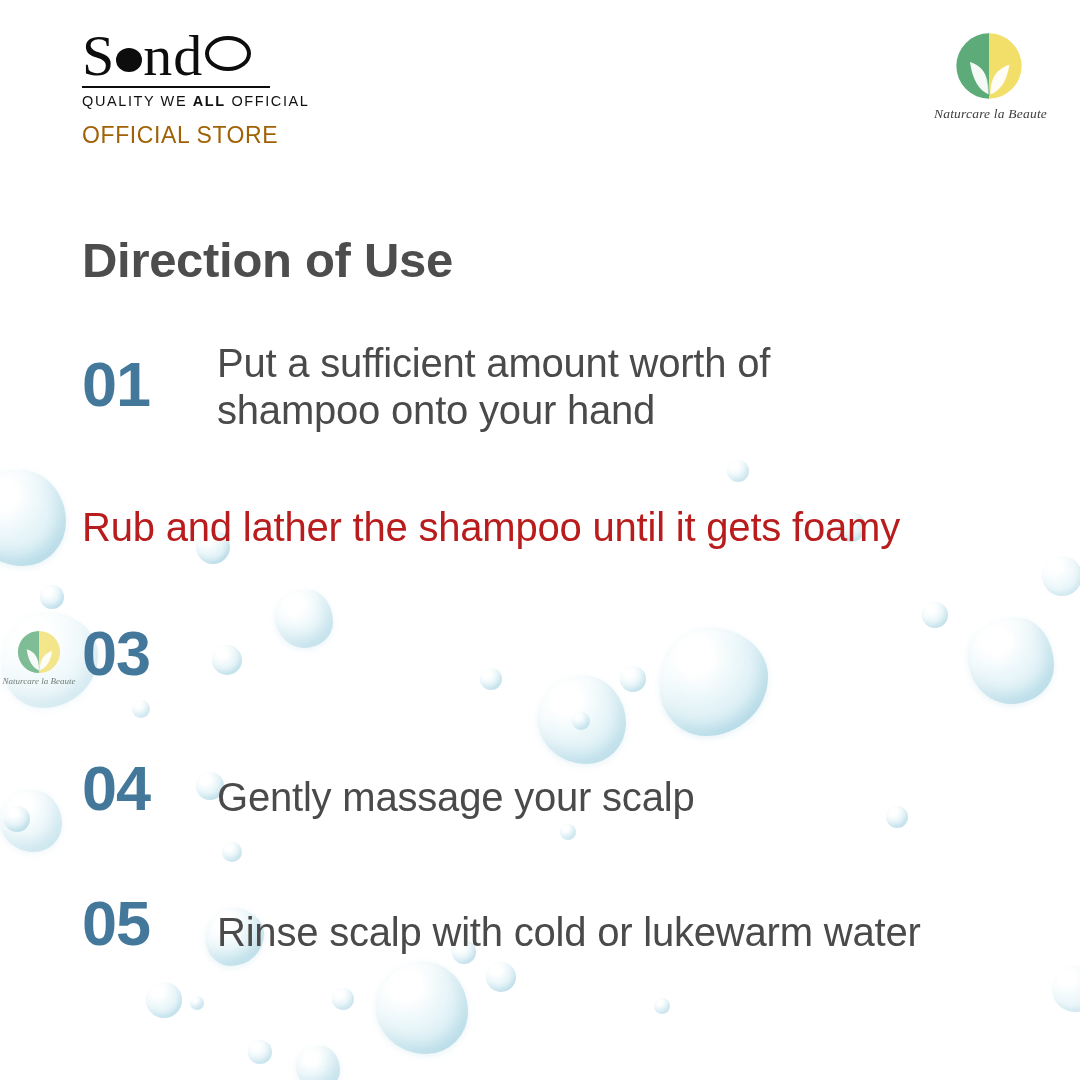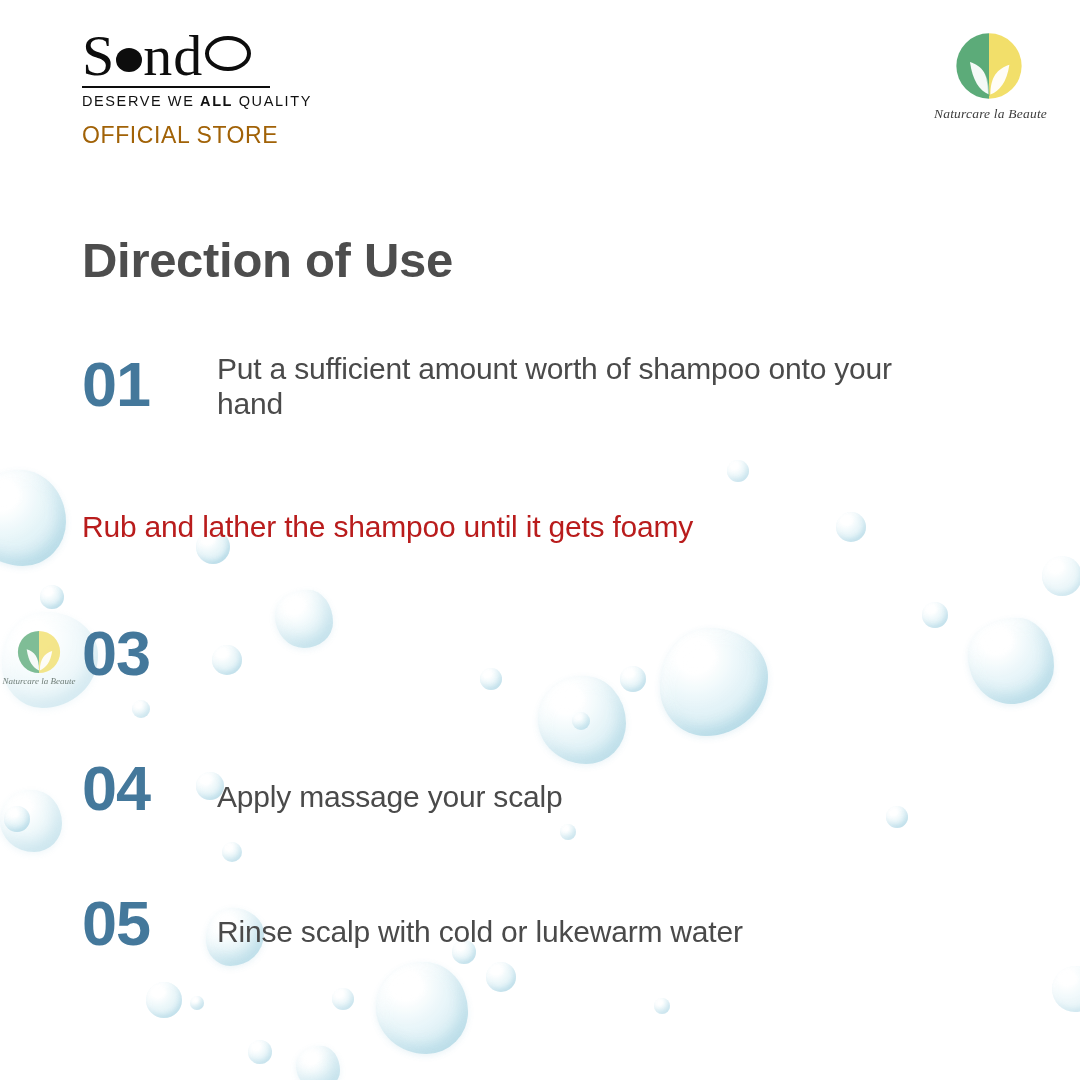--- a/index.html
+++ b/index.html
@@ -83,21 +83,21 @@
   }
 
   
   .steps{position:absolute;left:82px;top:316px;width:960px;}
   .step{display:flex;align-items:center;height:135px;}
   .step-num{
     width:135px;flex:0 0 135px;
     font-size:63px;font-weight:700;color:#44789b;letter-spacing:-1px;line-height:1;
   }
   .step-text{
-    flex:1;font-size:30px;line-height:1.16;color:#4a4a4a;font-weight:400;
+    flex:1;font-size:40px;line-height:1.16;color:#4a4a4a;font-weight:400;
     padding-top:6px;letter-spacing:-.2px;
   }
   .step.two-line .step-num{padding-top:2px;}
   .step.one-line .step-num{padding-top:0;}
   .step.one-line .step-text{padding-top:18px;}
 </style>
 </head>
 <body>
 
 <div id="page">
@@ -143,21 +143,21 @@
 
     <div class="brand">
       <div class="brand-word">
         <span>S</span>
           <span class="e-dark"></span>
           <span>n</span>
           <span>d</span>
           <span class="o-ring"></span>
       </div>
       <div class="brand-rule"></div>
-      <div class="brand-tag"><span>DESERVE WE </span><b>ALL</b><span> QUALITY</span></div>
+      <div class="brand-tag"><span>QUALITY WE </span><b>ALL</b><span> OFFICIAL</span></div>
       <div class="brand-store">OFFICIAL STORE</div>
     </div>
 
     <div class="nc-logo">
       <div class="nc-mark">
         <svg viewBox="0 0 100 100" width="68" height="68" aria-hidden="true">
           <path d="M50 2 A48 48 0 0 0 50 98 Z" fill="#5cab79"></path>
           <path d="M50 2 A48 48 0 0 1 50 98 Z" fill="#f2df6a"></path>
           <path d="M50 92 C50 62 40 50 22 44 C26 72 36 86 50 92 Z" fill="#ffffff" opacity=".94"></path>
           <path d="M52 92 C52 66 62 54 80 48 C76 74 66 86 52 92 Z" fill="#ffffff" opacity=".94"></path>
@@ -187,21 +187,21 @@
           <div class="step-text" style="color: rgb(74, 74, 74); max-width: 700px;">Put a sufficient amount worth of shampoo onto your hand</div>
         </div>
         <div class="step one-line">
           <div class="step-text" style="color: #b91c1c;">Rub and lather the shampoo until it gets foamy</div>
         </div>
         <div class="step one-line">
           <div class="step-num" style="color: rgb(68, 120, 155);">03</div>
         </div>
         <div class="step one-line">
           <div class="step-num" style="color: rgb(68, 120, 155);">04</div>
-          <div class="step-text" style="color: rgb(74, 74, 74);">Apply massage your scalp</div>
+          <div class="step-text" style="color: rgb(74, 74, 74);">Gently massage your scalp</div>
         </div>
         <div class="step one-line">
           <div class="step-num" style="color: rgb(68, 120, 155);">05</div>
           <div class="step-text" style="color: rgb(74, 74, 74);">Rinse scalp with cold or lukewarm water</div>
         </div>
       </div>
 
   </div>
 </div>
 

